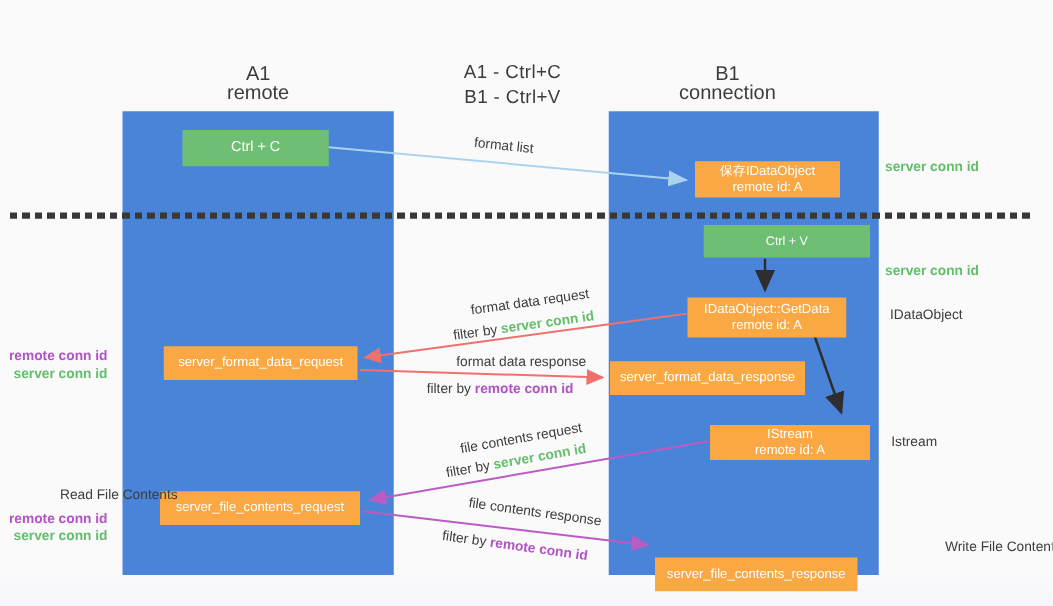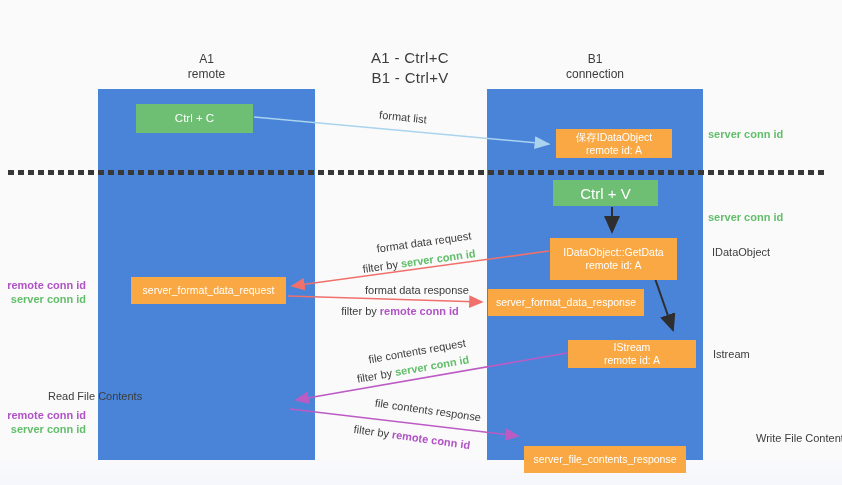--- a/index.html
+++ b/index.html
@@ -14,40 +14,40 @@
     overflow:hidden;
   }
   .title{
     position:absolute;left:0;top:8px;width:820px;
     text-align:center;font-size:15px;color:#3C3C3C;line-height:20px;
     letter-spacing:.3px;
     margin-top:40px;
   }
   .lane-header{
     position:absolute;top:52px;text-align:center;
-    font-size:12px;color:#3C3C3C;line-height:15px;
+    font-size:16px;color:#3C3C3C;line-height:15px;
   }
   .lane{
     position:absolute;top:89px;height:371px;
     background:var(--lane-blue,#4A84D8);
     z-index:1;
   }
   .divider{
     position:absolute;left:8px;top:170px;width:818px;height:5px;
     background:repeating-linear-gradient(90deg,#383838 0 6px,transparent 6px 10px);
     z-index:5;
   }
   .arrows{position:absolute;left:0;top:0;z-index:2;pointer-events:none;}
   .box{
     position:absolute;z-index:3;
     display:flex;flex-direction:column;align-items:center;justify-content:center;
     color:#fff;text-align:center;font-size:10.5px;line-height:13px;
     white-space:nowrap;
   }
-  .green{background:var(--box-green,#6EBE73);}
+  .green{background:var(--box-green,#6EBE73);margin-left:10px;}
   .orange{background:var(--box-orange,#F9A843);}
   .lbl{
     position:absolute;z-index:4;font-size:11px;color:#3C3C3C;
     white-space:nowrap;line-height:14px;
   }
   .lbl-right{text-align:right;}
   .green-t{color:var(--text-green,#63BE6B);font-weight:bold;}
   .purple-t{color:var(--text-purple,#B153C5);font-weight:bold;}
   .flow{
     position:absolute;z-index:4;font-size:11px;color:#3C3C3C;
@@ -61,21 +61,21 @@
 
   <div class="title">
     <div>A1 - Ctrl+C</div>
     <div>B1 - Ctrl+V</div>
   </div>
 
   <div class="lane-header" style="left:98px;width:217px;">
     <div>A1</div>
     <div>remote</div>
   </div>
-  <div class="lane-header" style="left:487px;width:216px;">
+  <div class="lane-header" style="left:474px;width:216px;">
     <div>B1</div>
     <div>connection</div>
   </div>
 
   <div class="lane" style="left:98px;width:217px;"></div>
   <div class="lane" style="left:487px;width:216px;"></div>
 
   <div class="divider"></div>
 
   <svg class="arrows" width="842" height="485" viewBox="0 0 842 485">
@@ -104,42 +104,45 @@
 
   <div class="box green" style="left:136px;top:104px;width:117px;height:29px;font-size:11.5px;">
     <span>Ctrl + C</span>
   </div>
 
   <div class="box orange" style="left:556px;top:129px;width:116px;height:29px;">
     <span>保存IDataObject</span>
     <span>remote id: A</span>
   </div>
 
-  <div class="box green" style="left:553px;top:180px;width:105px;height:26px;font-size:15px;">
+  <div class="box green" style="left:553px;top:180px;width:133px;height:26px;font-size:10px;">
     <span>Ctrl + V</span>
   </div>
 
-  <div class="box orange" style="left:550px;top:238px;width:127px;height:42px;">
+  <div class="box orange" style="left:550px;top:238px;width:127px;height:32px;">
     <span>IDataObject::GetData</span>
     <span>remote id: A</span>
   </div>
 
   <div class="box orange" style="left:131px;top:277px;width:155px;height:27px;">
     <span>server_format_data_request</span>
   </div>
 
   <div class="box orange" style="left:488px;top:289px;width:156px;height:27px;">
     <span>server_format_data_response</span>
   </div>
 
   <div class="box orange" style="left:568px;top:340px;width:128px;height:28px;">
     <span>IStream</span>
     <span>remote id: A</span>
   </div>
 
+  <div class="box orange" style="left:128px;top:393px;width:160px;height:27px;">
+    <span>server_file_contents_request</span>
+  </div>
 
   <div class="box orange" style="left:524px;top:446px;width:162px;height:27px;">
     <span>server_file_contents_response</span>
   </div>
 
   <div class="lbl green-t" style="left:708px;top:127px;">server conn id</div>
   <div class="lbl green-t" style="left:708px;top:210px;">server conn id</div>
   <div class="lbl" style="left:712px;top:245px;">IDataObject</div>
   <div class="lbl" style="left:713px;top:347px;">Istream</div>
   <div class="lbl" style="left:756px;top:431px;">Write File Contents</div>

